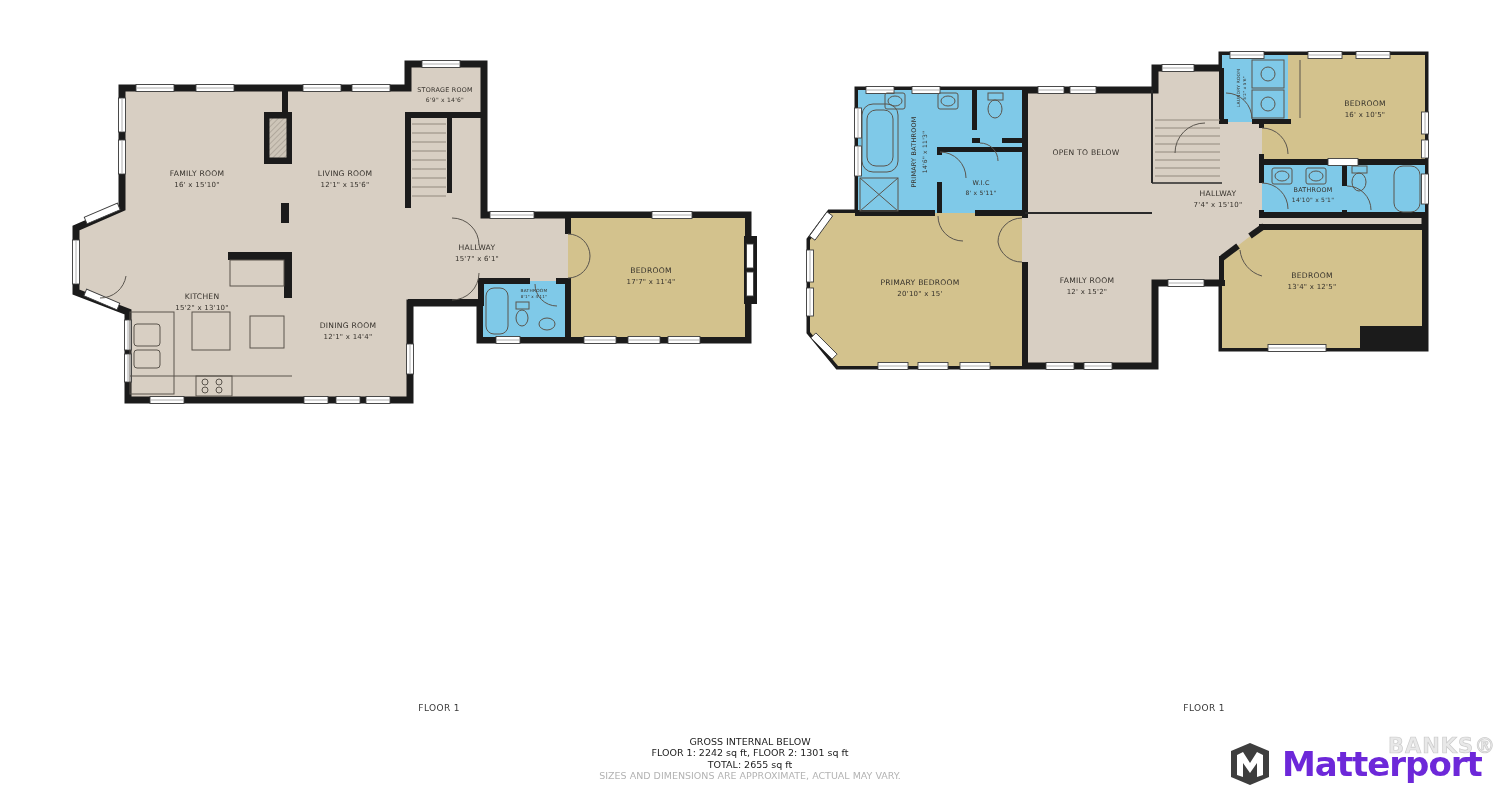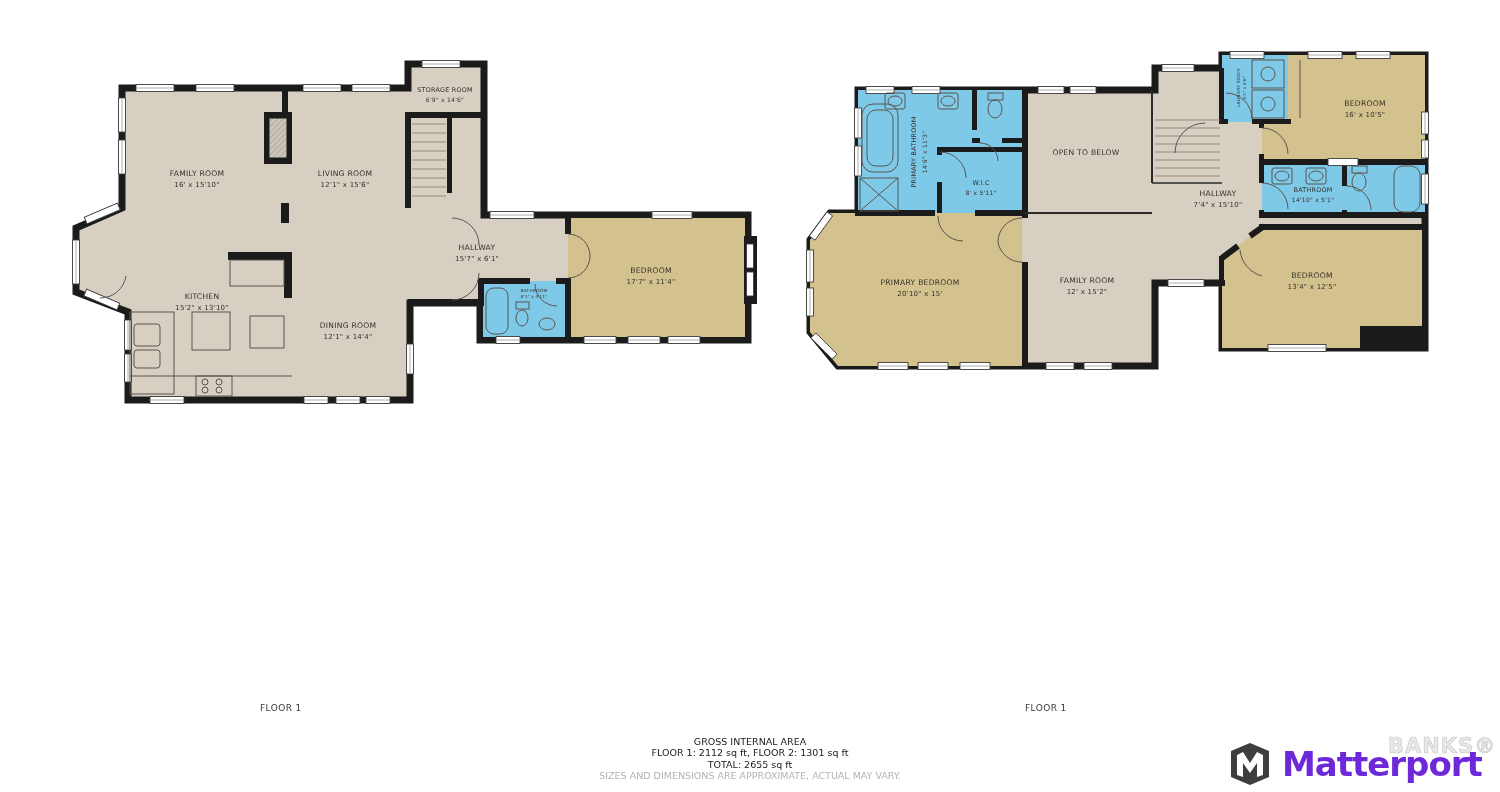--- a/index.html
+++ b/index.html
@@ -11,21 +11,21 @@
   .rname-sm{font-size:6.4px;}
   .rdims-sm{font-size:6px;}
   .rname-xs{font-size:4.3px;}
   .rdims-xs{font-size:4px;}
   .win{fill:#ffffff;stroke:#3d3d3d;stroke-width:.9;}
   .winl{stroke:#9b9b9b;stroke-width:.8;}
   .wall{fill:#1b1b1b;}
   .arc{fill:none;stroke:#5a554e;stroke-width:1;}
   .fix{fill:none;stroke:#5b554d;stroke-width:1;}
   .tread{stroke:#938a7e;stroke-width:1;}
-  .floor-label{position:absolute;font-size:9px;color:#3a3a3a;text-align:left;letter-spacing:.4px;}
+  .floor-label{position:absolute;font-size:9px;color:#3a3a3a;text-align:right;letter-spacing:.4px;}
   .area-block{position:absolute;left:500px;top:736px;width:500px;text-align:center;
               font-size:9.5px;line-height:11.4px;color:#222;}
   .area-block .dim{color:#b3b3b3;}
   .logo{position:absolute;left:1227px;top:741px;display:flex;align-items:center;gap:9px;}
   .logo-word{font-size:34px;font-weight:700;color:#6d28d9;letter-spacing:-1px;}
   .watermark{position:absolute;left:1388px;top:737px;font-size:21px;font-weight:700;
              color:rgba(140,140,140,.20);-webkit-text-stroke:.7px rgba(130,130,130,.35);
              letter-spacing:1px;line-height:19px;text-align:center;}
 </style>
 </head>
@@ -346,22 +346,22 @@
       <text class="rname" x="1312" y="278">BEDROOM</text>
       <text class="rdims" x="1312" y="289">13'4" x 12'5"</text>
     </g>
   </g>
 </svg>
 
 <div class="floor-label" style="left:260px;top:703px;width:200px">FLOOR 1</div>
 <div class="floor-label" style="left:1025px;top:703px;width:200px">FLOOR 1</div>
 
 <div class="area-block">
-  <div>GROSS INTERNAL AREA</div>
-  <div>FLOOR 1: 2112 sq ft, FLOOR 2: 1301 sq ft</div>
+  <div>GROSS INTERNAL BELOW</div>
+  <div>FLOOR 1: 2242 sq ft, FLOOR 2: 1301 sq ft</div>
   <div>TOTAL: 2655 sq ft</div>
   <div class="dim">SIZES AND DIMENSIONS ARE APPROXIMATE, ACTUAL MAY VARY.</div>
 </div>
 
 <div class="watermark">BANKS®</div>
 
 <div class="logo">
   <svg width="46" height="46" viewBox="0 0 46 46">
     <path d="M4,10 L23,2 L42,10 L42,36 L23,44 L4,36 Z" fill="#3e3e3e"></path>
     <path d="M10,14 L16,11 L23,22 L30,11 L36,14 L36,34 L30,36 L30,22 L23,32 L16,22 L16,36 L10,34 Z" fill="#ffffff"></path>

